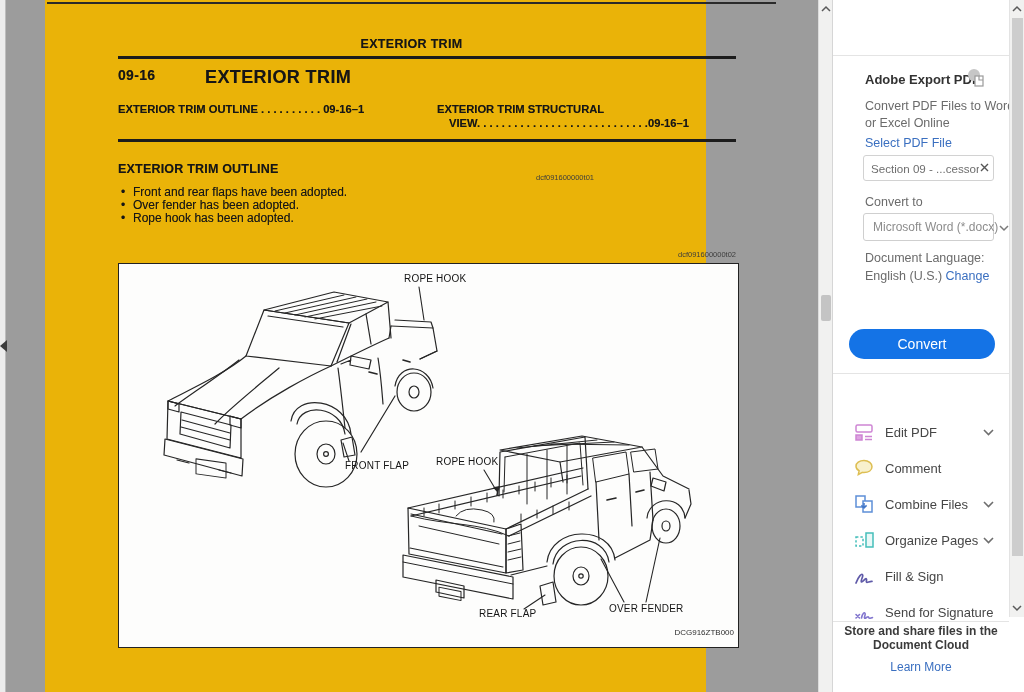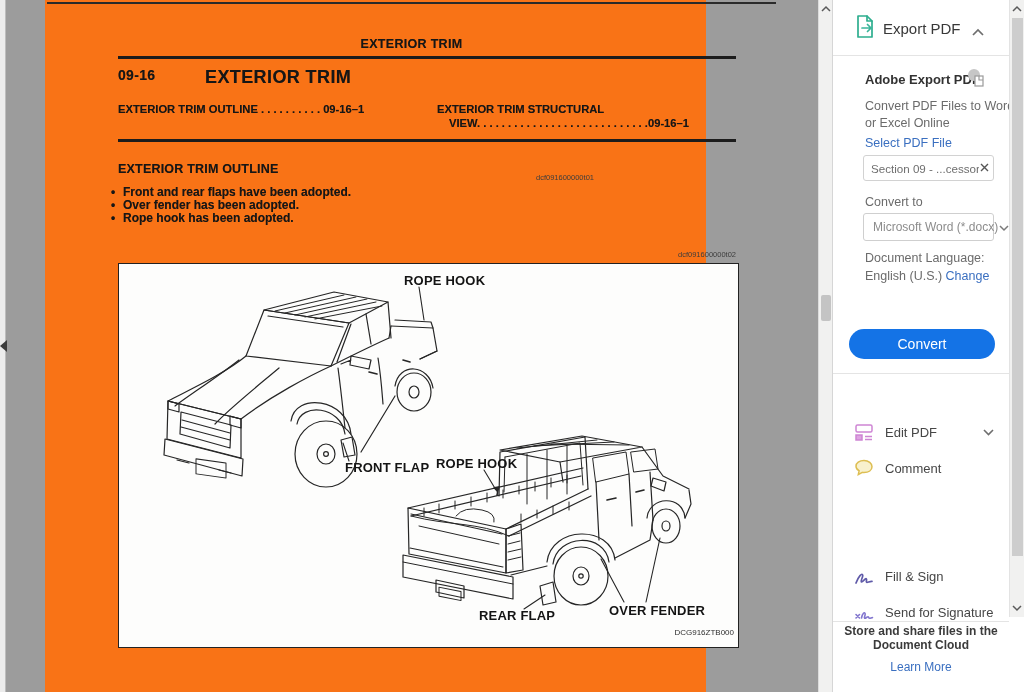--- a/index.html
+++ b/index.html
@@ -15,46 +15,46 @@
   #handle-left{left:0px;top:340px;border-right:7px solid #3c3c3c;}
   #handle-right{left:829px;top:340px;border-left:7px solid #3c3c3c;}
 
   
   #doc-scrollbar{left:818px;top:0;width:14px;height:692px;background:#f1f1f0;border-left:1px solid #dcdcdc;border-right:1px solid #dcdcdc;}
   .sb-thumb{background:#c4c4c4;border-radius:2px;}
   #doc-sb-thumb{left:2px;top:295px;width:10px;height:26px;}
   .sb-arrow{width:14px;height:14px;display:flex;align-items:center;justify-content:center;}
 
   
-  #page{left:45px;top:0;width:661px;height:692px;background:#f97316;color:#161616;}
+  #page{left:45px;top:0;width:661px;height:692px;background:#eab308;color:#161616;}
   #page .scan{text-shadow:0 0 .4px rgba(25,25,25,.5);}
   #page-topline{left:2px;top:2px;width:729px;height:2px;background:#2a2a2a;}
   #running-header{left:0;top:37px;width:733px;text-align:center;font-weight:bold;font-size:12.5px;letter-spacing:.3px;}
   .rule{left:73px;width:618px;height:2.5px;background:#1c1c1c;}
   #rule1{top:56px;} #rule2{top:139px;}
   #sec-num{left:73px;top:67px;font-size:14px;font-weight:bold;letter-spacing:.3px;}
   #sec-title{left:160px;top:67px;font-size:18px;font-weight:bold;letter-spacing:.4px;}
   .toc{font-size:11.2px;font-weight:bold;white-space:nowrap;}
   #toc-left{left:73px;top:103px;}
   #toc-r1{left:392px;top:103px;}
   #toc-r2{left:404px;top:117px;}
   .h2{font-size:12.5px;font-weight:bold;letter-spacing:.2px;}
   #outline-h{left:73px;top:162px;}
   #structural-h{left:73px;top:239px;}
   .tinycode{font-size:7.5px;color:#3d3d3d;}
   #code1{left:491px;top:173px;width:200px;text-align:left;}
   #code2{left:491px;top:250px;width:200px;text-align:right;}
-  .bullet-row{left:66px;font-size:12px;font-weight:bold;}
+  .bullet-row{left:76px;font-size:12px;}
   .bullet-row .dot{display:inline-block;width:12px;}
   #b0{top:185px;} #b1{top:198px;} #b2{top:211px;}
 
   
   #figure{left:73px;top:263px;width:619px;height:383px;border:1.6px solid #222;background:#fdfdfc;}
   #figure svg{position:absolute;left:0;top:0;}
-  .fig-label{position:absolute;font-size:13px;font-weight:bold;letter-spacing:.2px;color:#141414;white-space:nowrap;}
+  .fig-label{position:absolute;font-size:10px;font-weight:normal;letter-spacing:.2px;color:#141414;white-space:nowrap;}
   #fig-code{position:absolute;right:4px;top:364px;font-size:8px;color:#2e2e2e;}
 
   
   #panel{left:832px;top:0;width:192px;height:692px;background:#ffffff;border-left:1px solid #d6d6d6;color:#404040;}
   #panel .divider{position:absolute;left:0;width:176px;height:1px;background:#e4e4e4;}
   #panel-header{position:absolute;left:0;top:0;width:176px;height:55px;}
   #panel-title{position:absolute;left:50px;top:20px;font-size:15px;color:#383838;}
   #panel-chevron{position:absolute;left:138px;top:24px;}
   #export-icon{position:absolute;left:19px;top:13px;}
   .card-label{position:absolute;left:32px;font-size:12.5px;color:#6b6b6b;}
@@ -249,37 +249,20 @@
     <span class="fig-label" style="left:226px;top:196px;">FRONT FLAP</span>
     <span class="fig-label" style="left:317px;top:192px;">ROPE HOOK</span>
     <span class="fig-label" style="left:360px;top:344px;">REAR FLAP</span>
     <span class="fig-label" style="left:490px;top:339px;">OVER FENDER</span>
     <span id="fig-code">DCG916ZTB000</span>
   </div>
 </div>
 
 <div class="abs" id="panel">
 
-  <div id="panel-header">
-    <span id="export-icon">
-      <svg width="26" height="28" viewBox="0 0 26 28">
-          <g fill="none" stroke="#2EAE8F" stroke-width="1.7" stroke-linejoin="round" stroke-linecap="round">
-        <path d="M6,3 h9 l5,5 v16 h-14 z"></path>
-            <path d="M15,3 v5 h5"></path>
-        <path d="M10,15 h9 m-3.5,-3.5 l3.5,3.5 l-3.5,3.5" stroke="#3AB59A"></path>
-          </g>
-        </svg>
-    </span>
-    <span id="panel-title">Export PDF</span>
-    <span id="panel-chevron">
-      <svg width="14" height="10" viewBox="0 0 14 10">
-          <polyline points="2,7 7,2 12,7" fill="none" stroke="#6e6e6e" stroke-width="1.7"></polyline>
-        </svg>
-    </span>
-  </div>
   <div class="divider" style="top:55px;"></div>
 
   <div id="adobe-heading">Adobe Export PDF</div>
   <span id="mini-convert-icon">
     <svg width="24" height="24" viewBox="0 0 24 24">
         <circle cx="10" cy="9" r="6" fill="#c6c6c6"></circle>
         <rect x="11" y="10" width="8" height="10" fill="#fff" stroke="#9a9a9a" stroke-width="1.2"></rect>
         <path d="M15,10 v4 h4" fill="none" stroke="#9a9a9a" stroke-width="1.2"></path>
       </svg>
   </span>
@@ -326,20 +309,45 @@
         </svg></span>
   </div>
   <div class="tool-row" style="top:450px;">
     <span class="ticon">
       <svg width="24" height="24" viewBox="0 0 24 24">
           <path d="M12,4.5 c-4.7,0 -8,2.4 -8,5.7 c0,1.9 1.2,3.5 3.1,4.5 L6.3,18.6 l4.1,-2.2 c0.5,0.1 1,0.1 1.6,0.1 c4.7,0 8,-2.4 8,-5.8 c0,-3.3 -3.3,-6.2 -8,-6.2 z" fill="#F8F1CD" stroke="#DDBE52" stroke-width="1.5"></path>
         </svg>
     </span>
     <span class="tlabel">Comment</span>
   </div>
+  <div class="tool-row" style="top:486px;">
+    <span class="ticon">
+      <svg width="24" height="24" viewBox="0 0 24 24" fill="none" stroke="#5D8FD7" stroke-width="1.5">
+          <rect x="4" y="4" width="9" height="11" fill="#fff"></rect>
+          <rect x="11" y="9" width="9" height="11" fill="#fff"></rect>
+          <path d="M12,11 v5 m-2.6,-2.6 l2.6,2.6 l2.6,-2.6" stroke="#4478C8"></path>
+        </svg>
+    </span>
+    <span class="tlabel">Combine Files</span>
+    <span class="tchev"><svg width="13" height="9" viewBox="0 0 13 9">
+          <polyline points="2,2 6.5,6.5 11,2" fill="none" stroke="#6e6e6e" stroke-width="1.6"></polyline>
+        </svg></span>
+  </div>
+  <div class="tool-row" style="top:522px;">
+    <span class="ticon">
+      <svg width="24" height="24" viewBox="0 0 24 24" fill="none" stroke="#45BFBA" stroke-width="1.5">
+          <rect x="4" y="9" width="7" height="9" stroke-dasharray="2.4,2"></rect>
+          <rect x="14" y="5" width="7" height="14" fill="#E9F8F7"></rect>
+        </svg>
+    </span>
+    <span class="tlabel">Organize Pages</span>
+    <span class="tchev"><svg width="13" height="9" viewBox="0 0 13 9">
+          <polyline points="2,2 6.5,6.5 11,2" fill="none" stroke="#6e6e6e" stroke-width="1.6"></polyline>
+        </svg></span>
+  </div>
   <div class="tool-row" style="top:558px;">
     <span class="ticon">
       <svg width="24" height="24" viewBox="0 0 24 24" fill="none" stroke="#5F5AA8" stroke-width="1.7" stroke-linecap="round">
           <path d="M4,19 C7,11.5 9.5,9.5 10.6,10.8 C11.7,12 8.3,16.8 9.3,17.8 C10.3,18.8 13.2,13.8 14.3,14.8 C15.3,15.7 13.6,17.8 14.6,18.3 C15.7,18.8 17.5,17.2 20,17.4"></path>
         </svg>
     </span>
     <span class="tlabel">Fill &amp; Sign</span>
   </div>
   <div class="tool-row" style="top:594px;">
     <span class="ticon">

